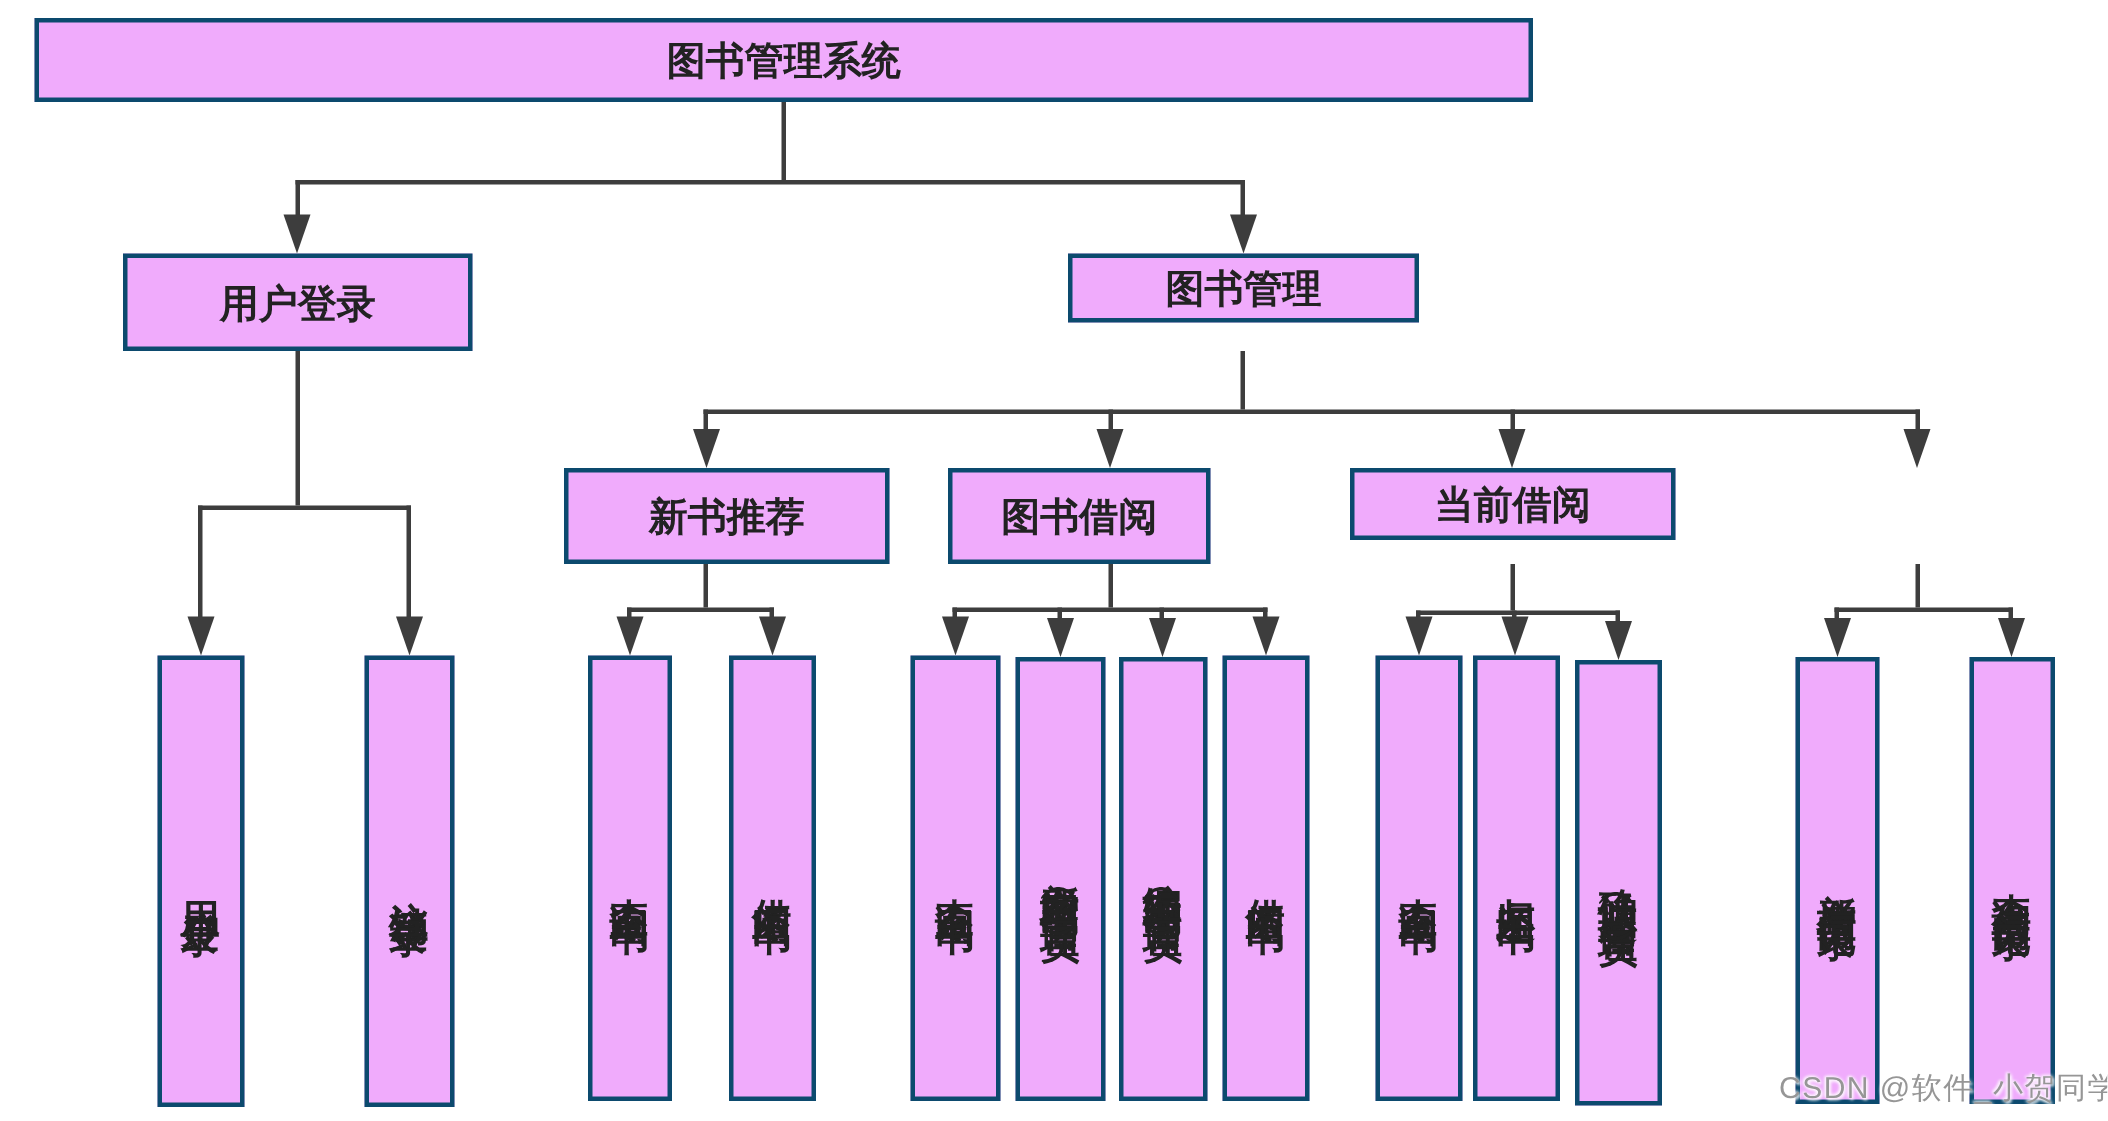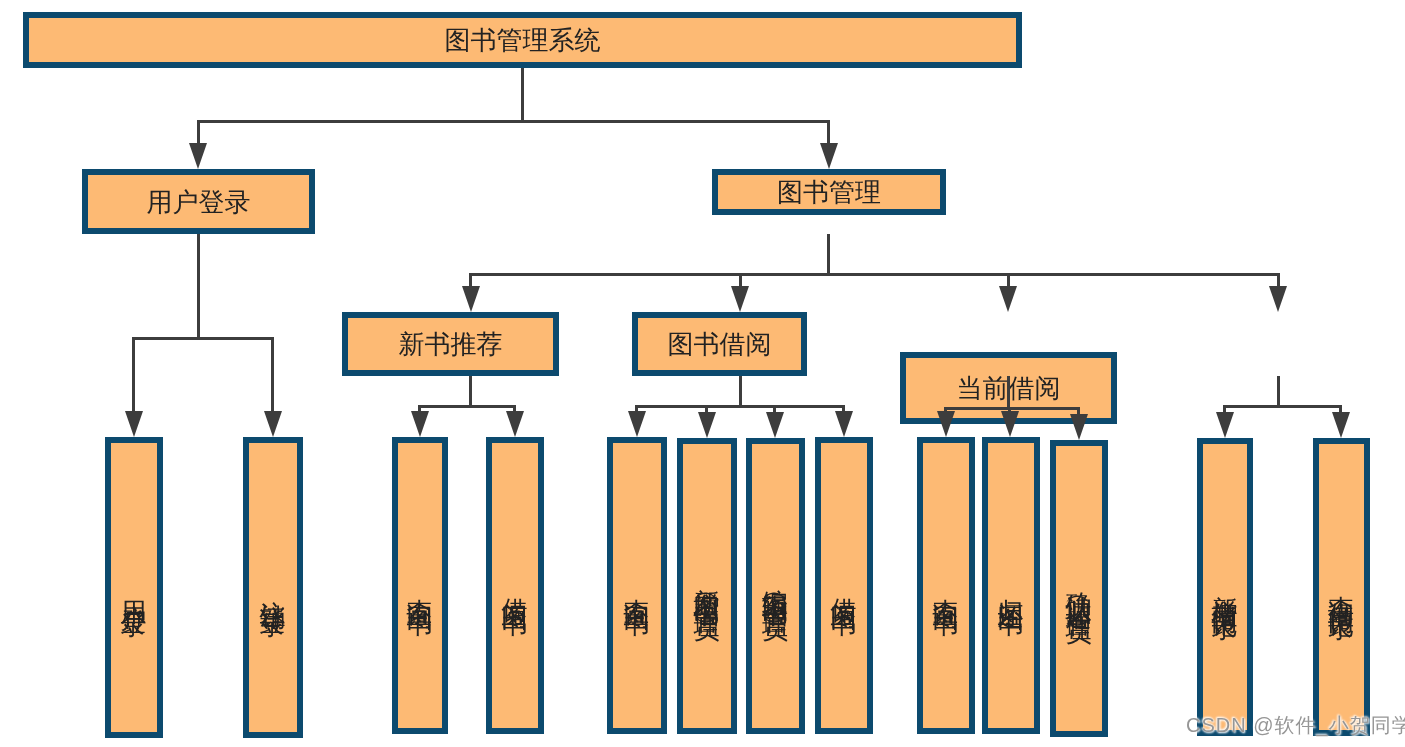--- a/index.html
+++ b/index.html
@@ -1,21 +1,21 @@
 <!DOCTYPE html>
 <html><head>
 <meta charset="utf-8">
 <style>
   html,body{margin:0;padding:0;background:#ffffff;}
   body{font-family:"Liberation Sans","DejaVu Sans",sans-serif;}
   .stage{position:relative;width:1405px;height:747px;background:#ffffff;overflow:hidden;}
 
   
-  .box{position:absolute;box-sizing:border-box;background:#fdba74;border:6px solid #0c4a6e;
-       display:flex;align-items:center;justify-content:center;color:#222222;}
+  .box{position:absolute;box-sizing:border-box;background:#f0abfc;border:3px solid #0c4a6e;
+       display:flex;align-items:center;justify-content:center;color:#222222;font-weight:bold;}
   .box.h span{font-size:26px;line-height:1;white-space:nowrap;}
   .box.v span{writing-mode:vertical-rl;text-orientation:mixed;font-size:26px;
               letter-spacing:4px;line-height:1;white-space:nowrap;}
 
   
   .vl{position:absolute;width:3px;background:#3d3d3d;}
   .hl{position:absolute;height:3px;background:#3d3d3d;}
   .ah{position:absolute;width:0;height:0;border-left:9px solid transparent;
       border-right:9px solid transparent;border-top:26px solid #3d3d3d;}
 
@@ -58,27 +58,27 @@
   <i class="hl" style="left:469px;top:273px;width:811px;"></i>
   <i class="vl" style="left:469px;top:273px;height:16px;"></i>
   <i class="ah" style="left:462px;top:286px;"></i>
   <i class="vl" style="left:739px;top:273px;height:16px;"></i>
   <i class="ah" style="left:731px;top:286px;"></i>
   <i class="vl" style="left:1007px;top:273px;height:16px;"></i>
   <i class="ah" style="left:999px;top:286px;"></i>
   <i class="vl" style="left:1277px;top:273px;height:16px;"></i>
   <i class="ah" style="left:1269px;top:286px;"></i>
 
-  <div class="box h" style="left:342px;top:312px;width:217px;height:64px;">
+  <div class="box h" style="left:376px;top:312px;width:217px;height:64px;">
     <span>新书推荐</span>
   </div>
   <div class="box h" style="left:632px;top:312px;width:175px;height:64px;">
     <span>图书借阅</span>
   </div>
-  <div class="box h" style="left:900px;top:312px;width:217px;height:72px;margin-top:40px;">
+  <div class="box h" style="left:900px;top:312px;width:217px;height:48px;">
     <span>当前借阅</span>
   </div>
 
   <i class="vl" style="left:469px;top:376px;height:29px;"></i>
   <i class="hl" style="left:418px;top:405px;width:98px;"></i>
   <i class="vl" style="left:418px;top:405px;height:9px;"></i>
   <i class="ah" style="left:411px;top:411px;"></i>
   <i class="vl" style="left:513px;top:405px;height:9px;"></i>
   <i class="ah" style="left:506px;top:411px;"></i>
 

